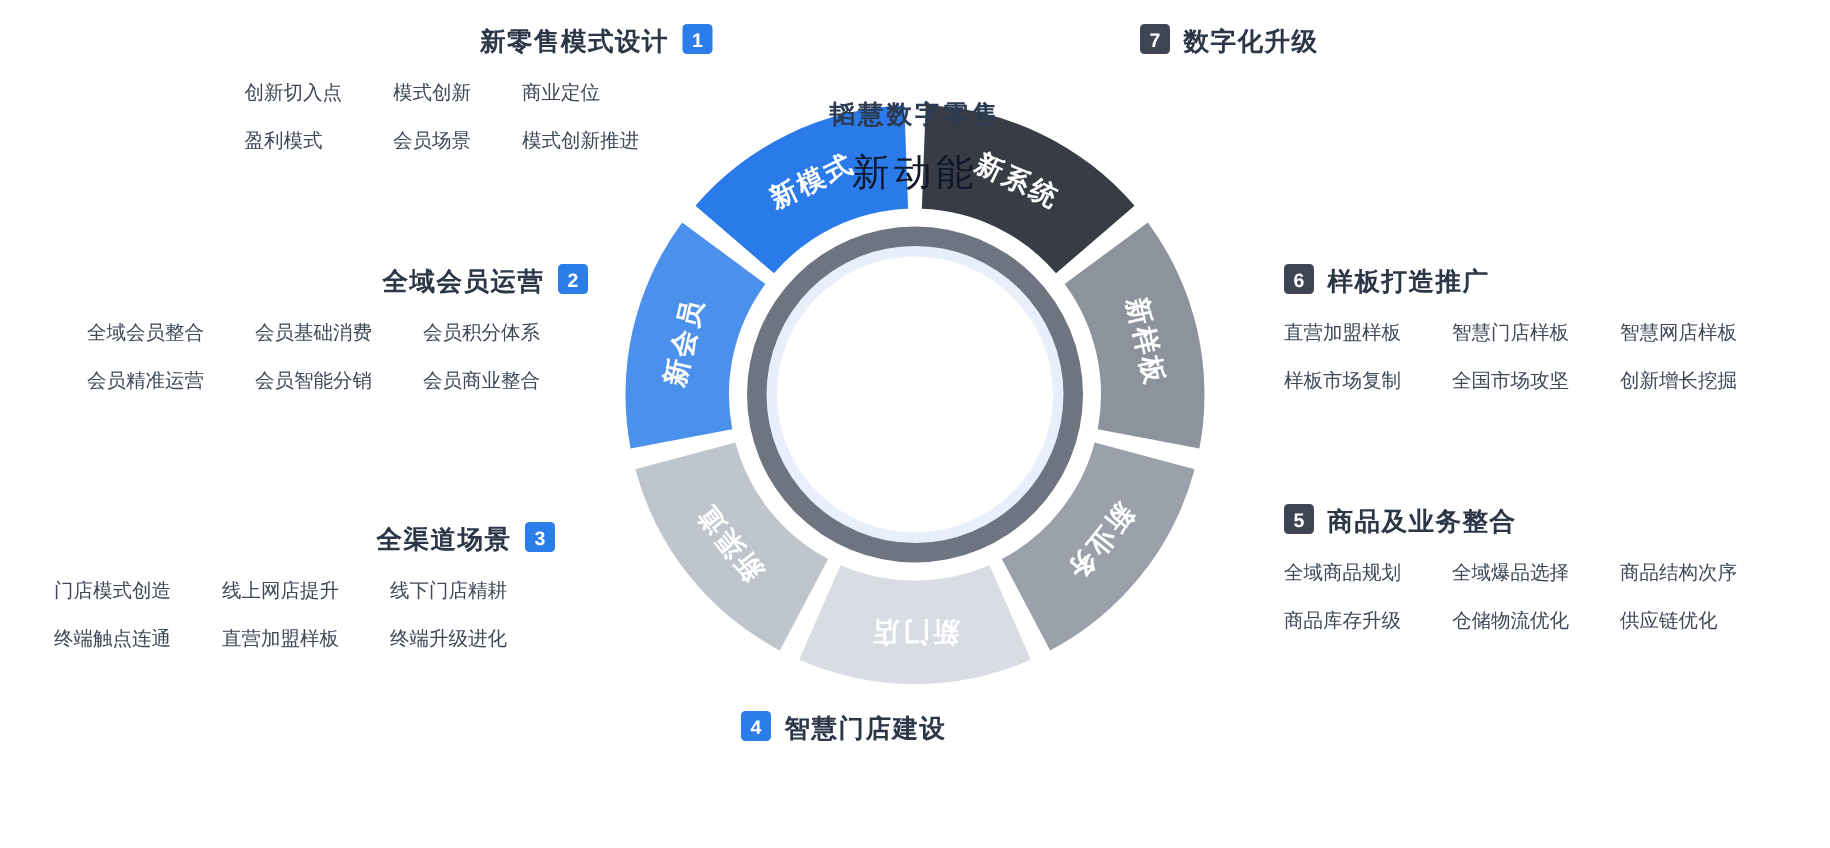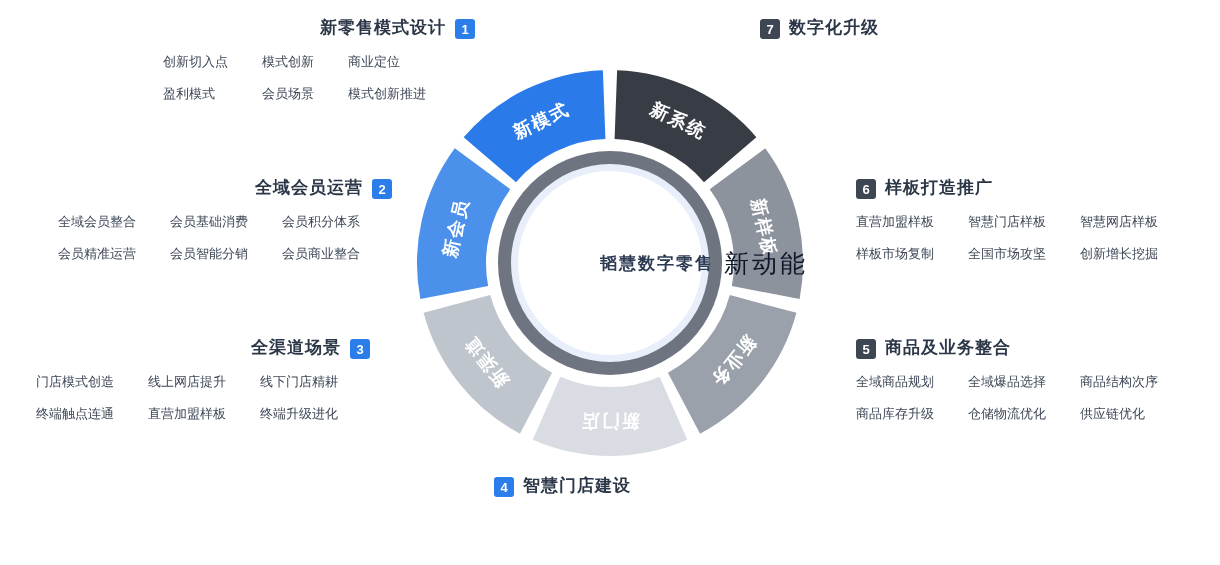--- a/index.html
+++ b/index.html
@@ -1,39 +1,39 @@
 <!DOCTYPE html>
 <html><head>
 <meta charset="utf-8">
 <style>
   html,body{margin:0;padding:0;}
   body{
     width:1220px;height:565px;position:relative;background:#ffffff;
     font-family:"Liberation Sans", sans-serif;overflow:hidden;
   }
   .section{position:absolute;}
-  .sec-head{display:flex;align-items:flex-end;gap:9px;}
+  .sec-head{display:flex;align-items:flex-start;gap:9px;}
   .sec-head.right{justify-content:flex-end;}
   .sec-title{font-size:17px;font-weight:bold;color:#2b3647;letter-spacing:1px;white-space:nowrap;}
   .badge{
     width:20px;height:20px;border-radius:3px;color:#fff;font-size:13px;font-weight:bold;
     display:flex;align-items:center;justify-content:center;flex:0 0 auto;
   }
   .sec-grid{
     margin-top:14px;display:grid;grid-template-columns:repeat(3,auto);
     column-gap:34px;row-gap:14px;justify-content:start;
   }
   .sec-grid.tight{column-gap:28px;}
   .item{font-size:13px;color:#3d4756;white-space:nowrap;}
   .wheel{position:absolute;left:412px;top:65px;width:396px;height:396px;}
   .wheel svg{width:100%;height:100%;display:block;}
   .seg-label{font-family:"Liberation Sans",sans-serif;font-size:18px;font-weight:bold;fill:#ffffff;letter-spacing:2px;}
   .center-text{
     position:absolute;left:0;top:0;right:0;bottom:0;
-    display:flex;align-items:center;justify-content:flex-end;gap:10px;
+    display:flex;flex-direction:column;align-items:center;justify-content:flex-start;gap:10px;
     pointer-events:none;
   }
   .center-line1{font-size:17px;font-weight:bold;color:#2c3a52;letter-spacing:2px;}
   .center-line2{font-size:25px;font-weight:normal;color:#0f172a;letter-spacing:3px;}
 </style>
 </head>
 <body>
 
 <div class="wheel">
   <svg id="wheelSvg" viewBox="0 0 396 396">
@@ -84,21 +84,21 @@
   <div class="sec-grid">
     <span class="item">全域会员整合</span>
     <span class="item">会员基础消费</span>
     <span class="item">会员积分体系</span>
     <span class="item">会员精准运营</span>
     <span class="item">会员智能分销</span>
     <span class="item">会员商业整合</span>
   </div>
 </div>
 
-<div class="section" style="left:36px;top:336px;width:334px;">
+<div class="section" style="left:36px;top:348px;width:334px;">
   <div class="sec-head right">
     <span class="sec-title">全渠道场景</span>
     <span class="badge" style="background-color: rgb(43, 125, 234);">3</span>
   </div>
   <div class="sec-grid">
     <span class="item">门店模式创造</span>
     <span class="item">线上网店提升</span>
     <span class="item">线下门店精耕</span>
     <span class="item">终端触点连通</span>
     <span class="item">直营加盟样板</span>

